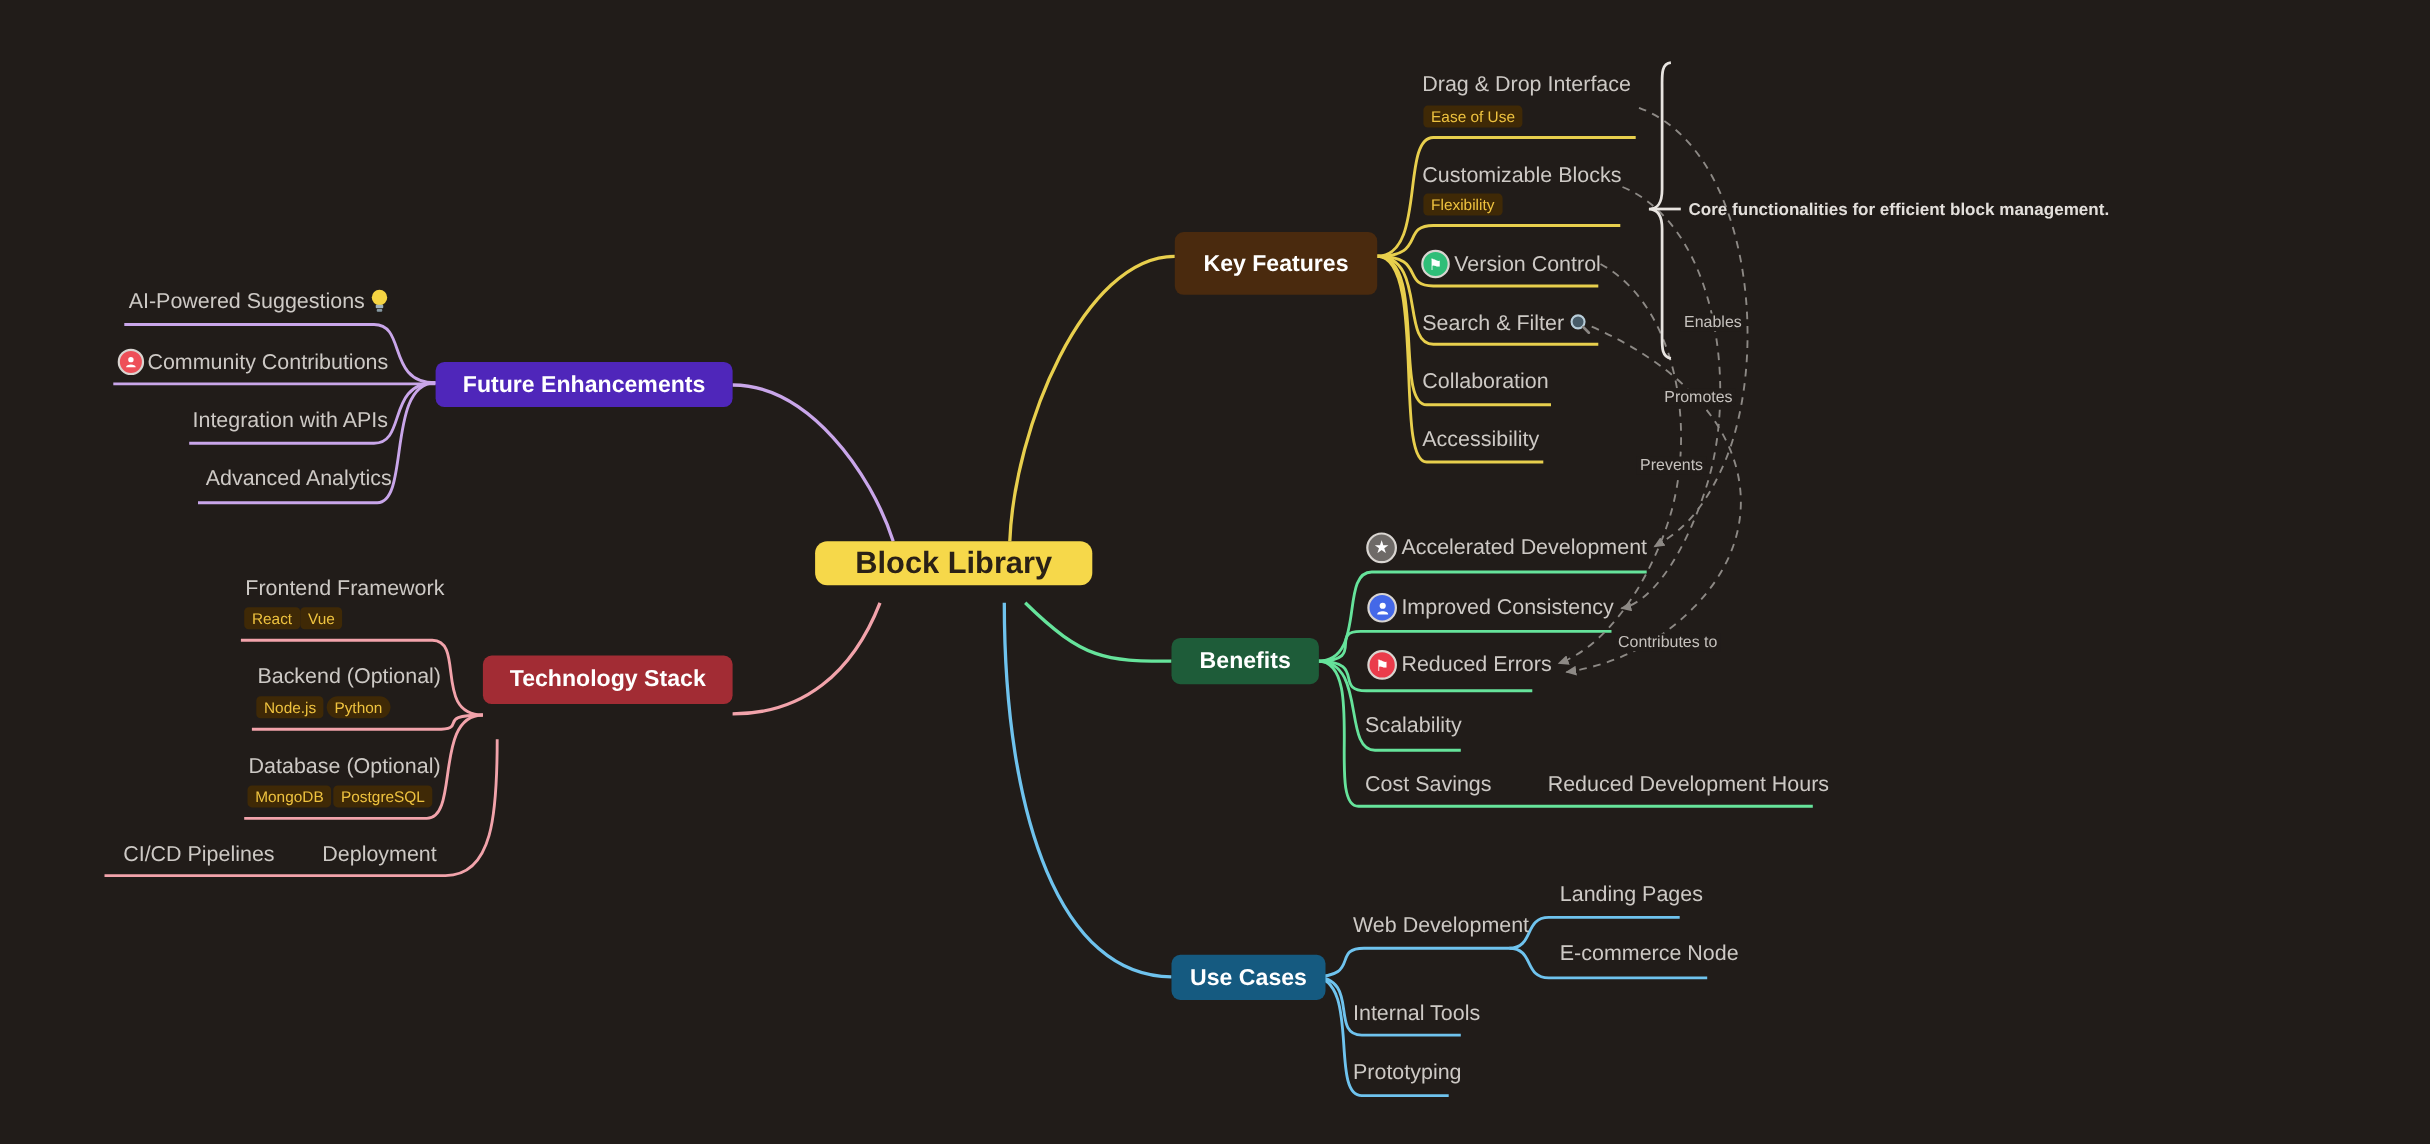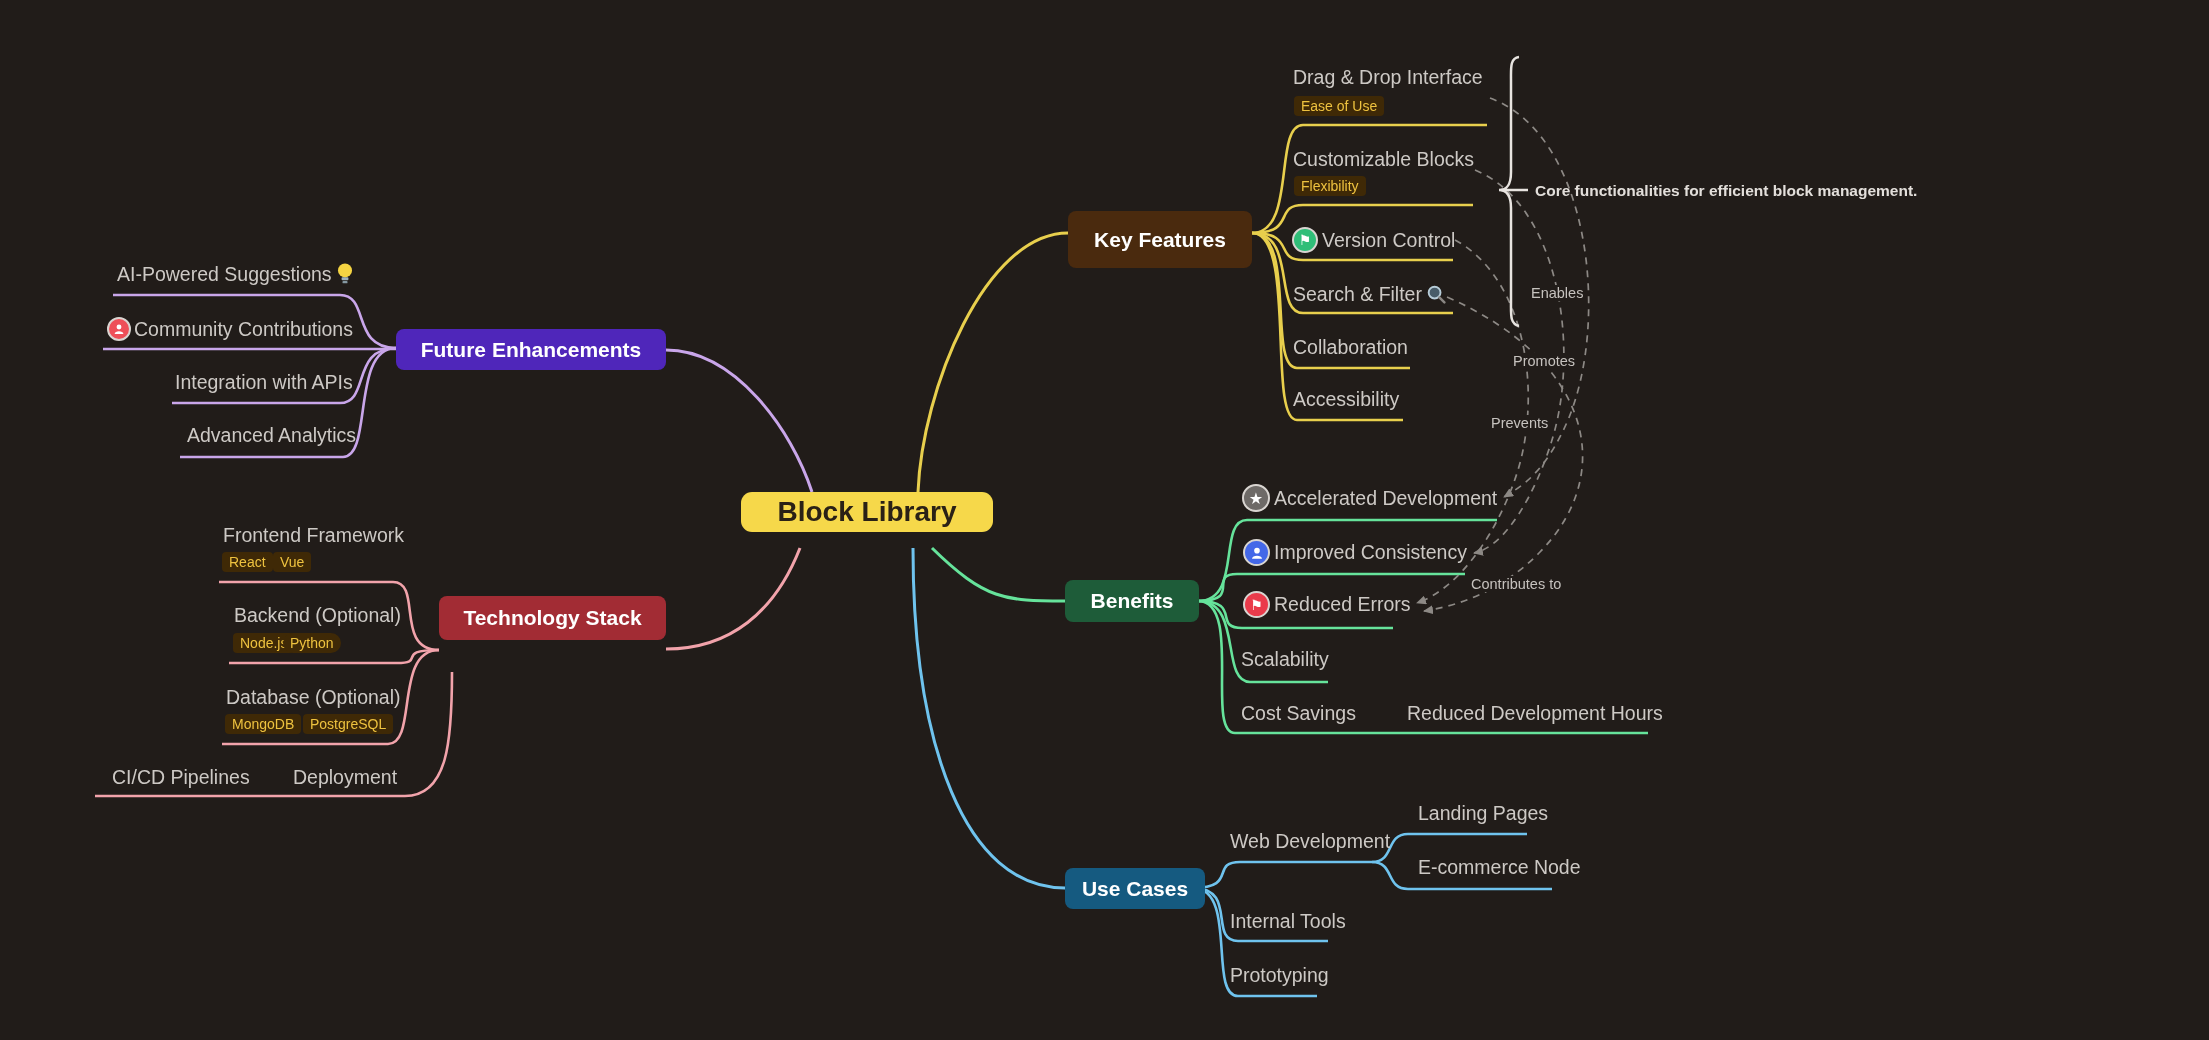--- a/index.html
+++ b/index.html
@@ -192,21 +192,21 @@
   </div>
   <div class="leaf" style="left:175px;top:371px;">Integration with APIs</div>
   <div class="leaf" style="left:187px;top:424px;">Advanced Analytics</div>
 
   <div class="leaf" style="left:223px;top:524px;">Frontend Framework</div>
   <div class="tag" style="left:222px;top:552px;">React</div>
   <div class="tag" style="left:273px;top:552px;">Vue</div>
 
   <div class="leaf" style="left:234px;top:604px;">Backend (Optional)</div>
   <div class="tag" style="left:233px;top:633px;">Node.js</div>
-  <div class="tag" style="left:283px;top:633px;border-radius:10px;">Python</div>
+  <div class="tag" style="left:297px;top:633px;border-radius:10px;">Python</div>
 
   <div class="leaf" style="left:226px;top:686px;">Database (Optional)</div>
   <div class="tag" style="left:225px;top:714px;text-align:right;">MongoDB</div>
   <div class="tag" style="left:303px;top:714px;">PostgreSQL</div>
 
   <div class="leaf" style="left:293px;top:766px;">Deployment</div>
   <div class="leaf" style="left:98px;top:766px;margin-left:14px;">CI/CD Pipelines</div>
 
 </div>
 

